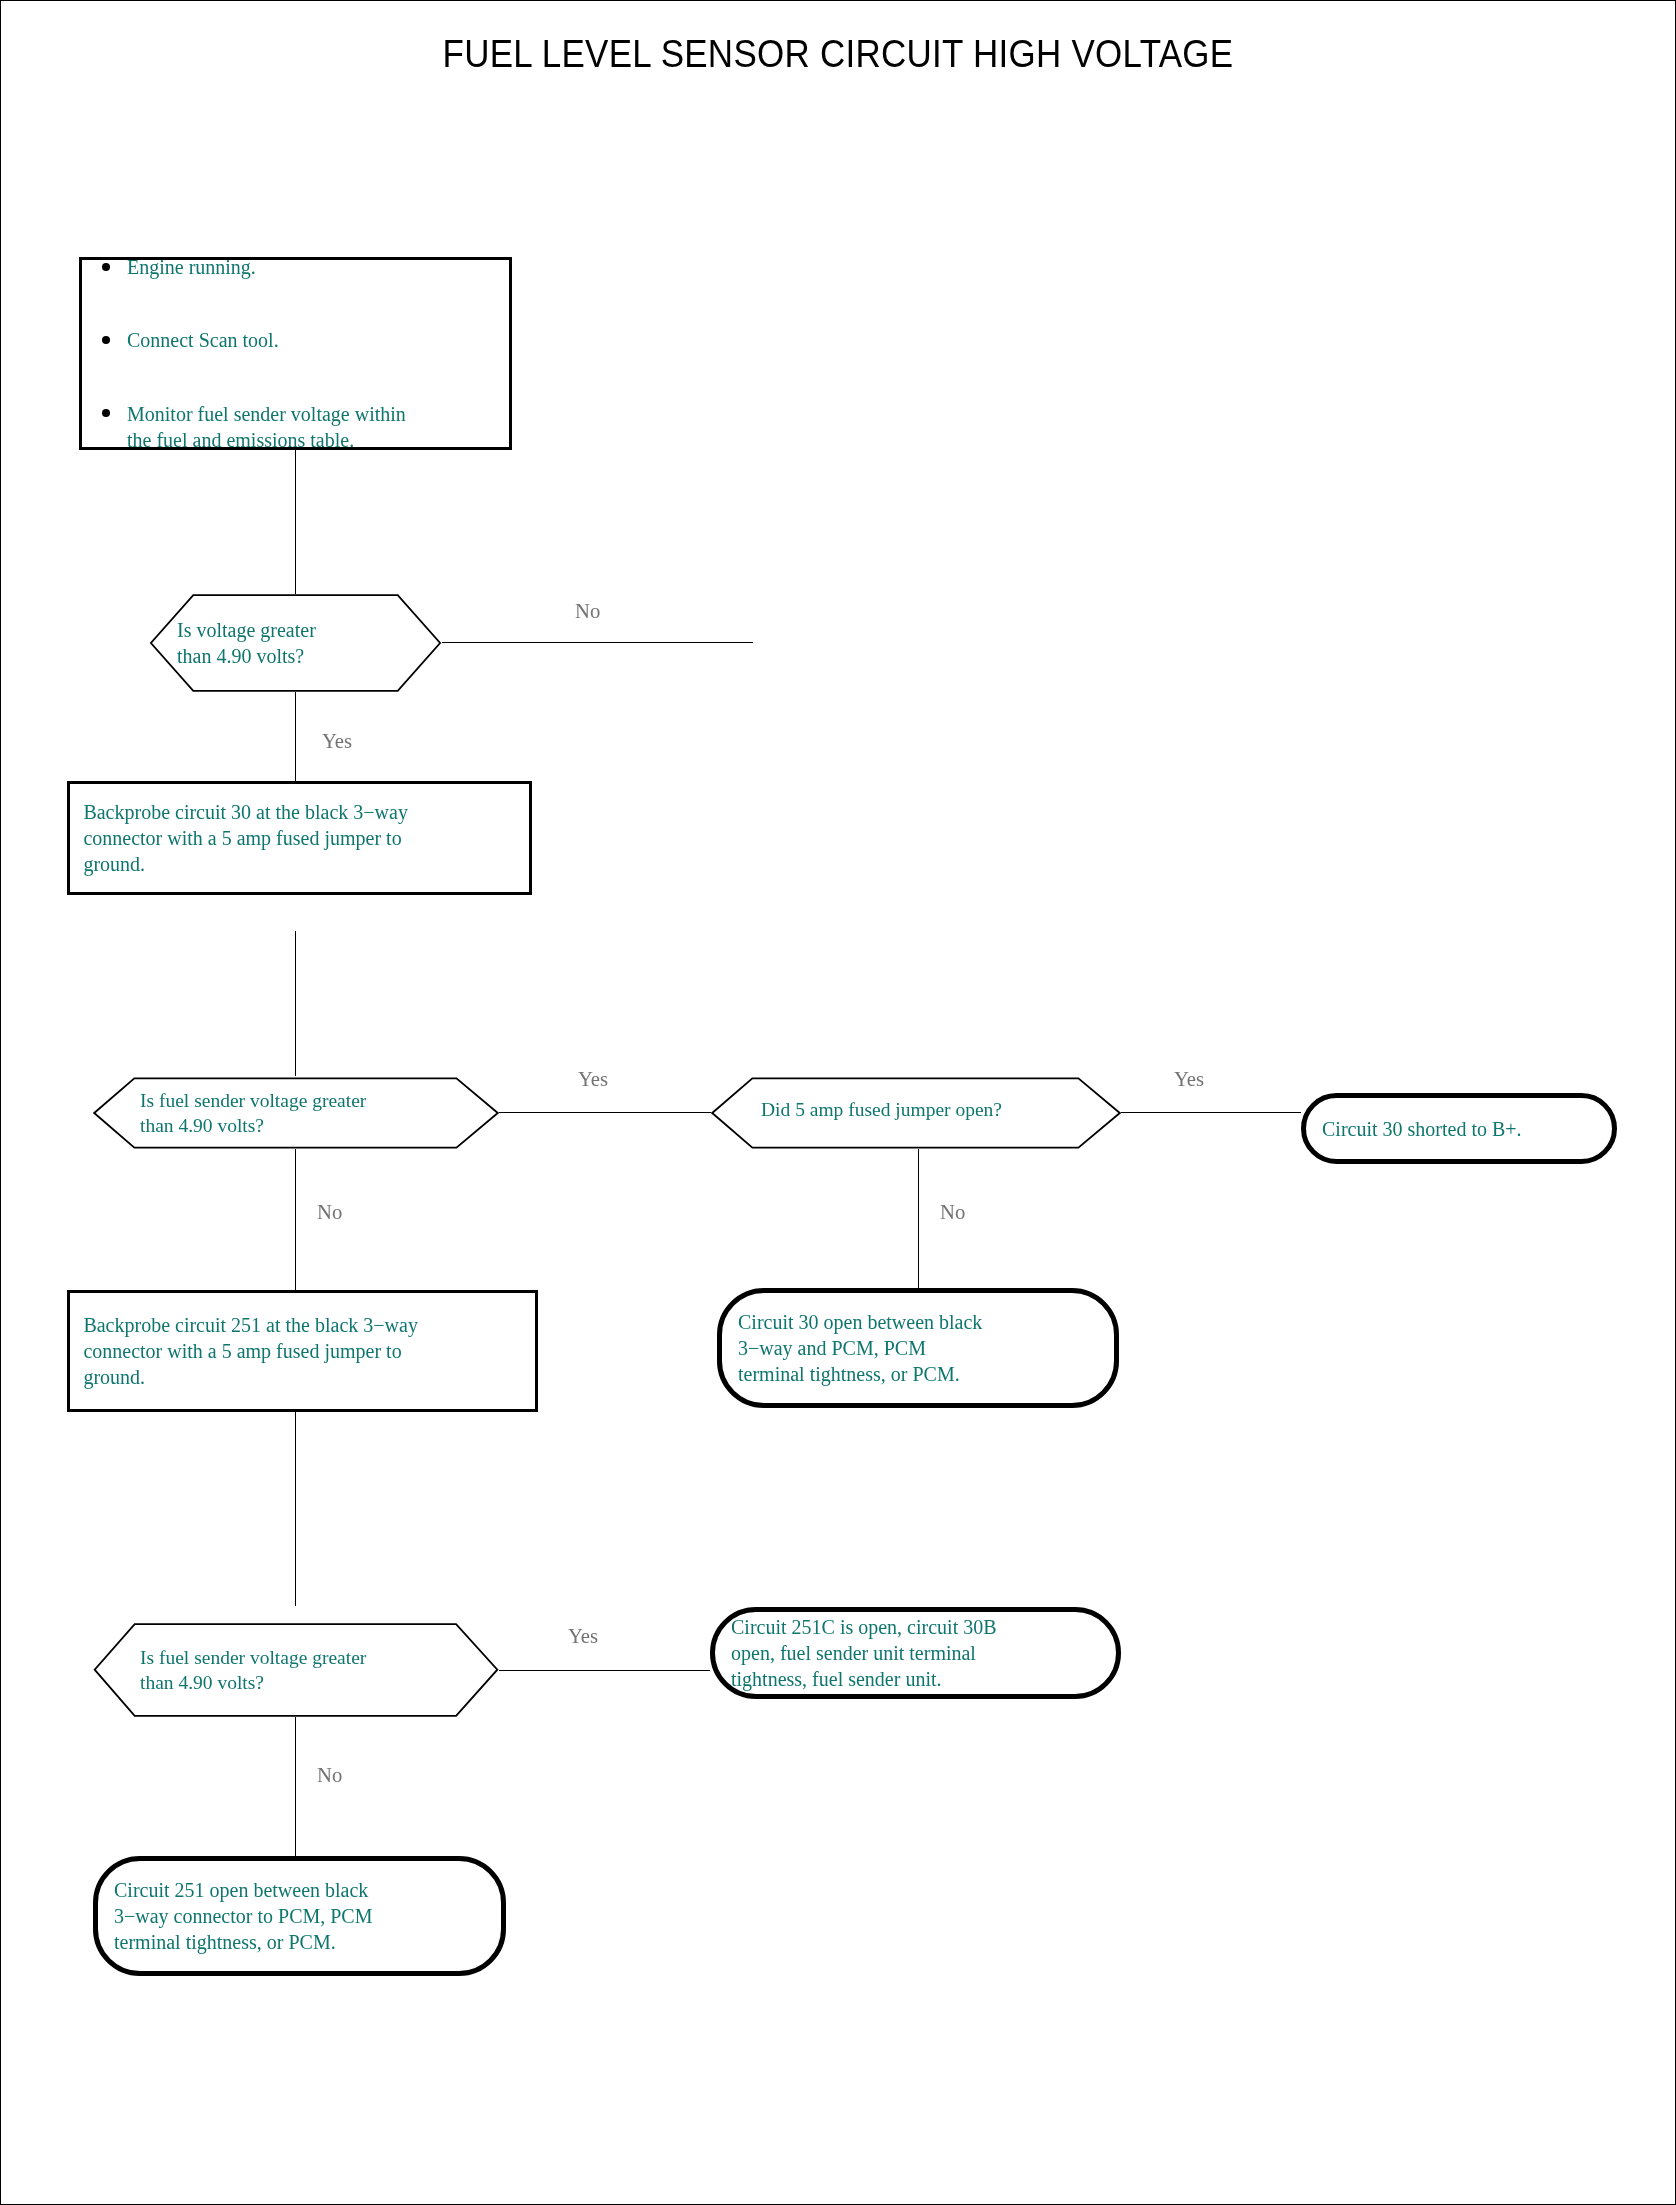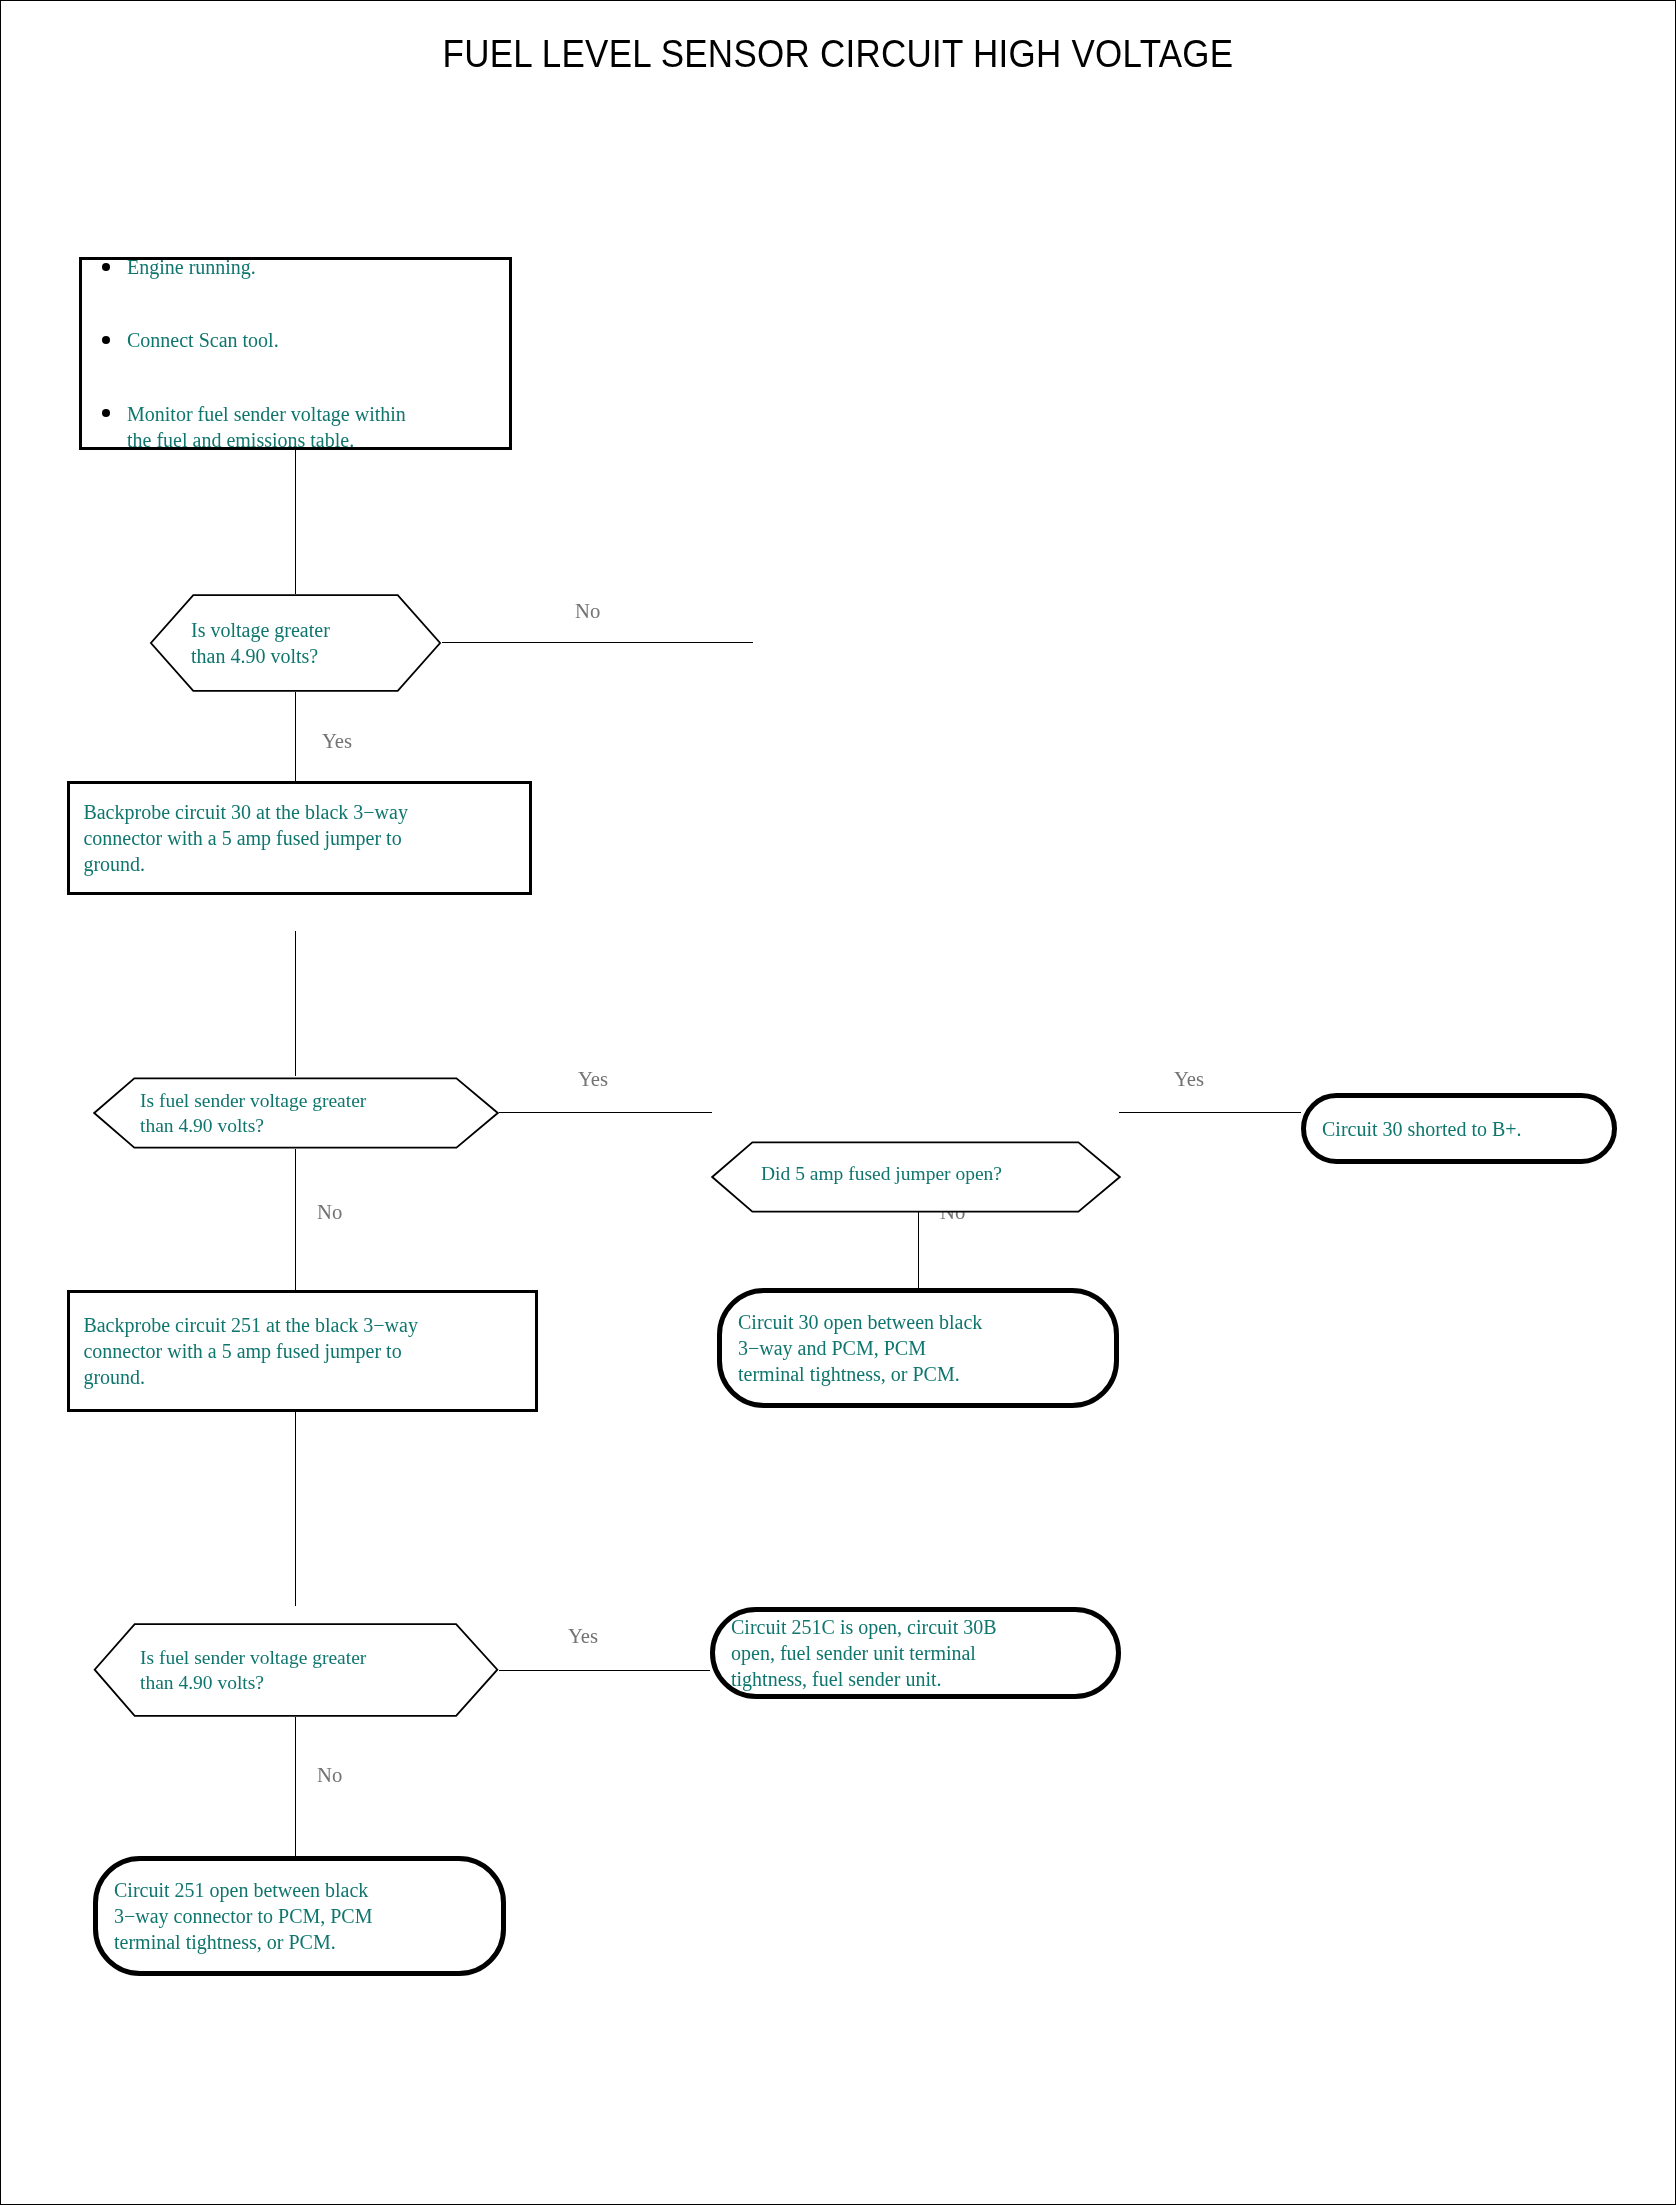--- a/index.html
+++ b/index.html
@@ -143,40 +143,40 @@
       <li><span class="dot"></span><span>Connect Scan tool.</span></li>
       <li><span class="dot"></span><span class="txt">Monitor fuel sender voltage within
 the fuel and emissions table.</span></li>
     </ul>
   </div>
 
   <div class="decision" style="left:148px;top:593px;width:293px;height:98px;">
     <svg class="hexsvg" width="293" height="98" viewBox="0 0 482 162">
       <polygon points="72,2 410,2 480,81 410,160 72,160 2,81" fill="#ffffff" stroke="#000000" stroke-width="3"></polygon>
     </svg>
-    <div class="body txt" style="margin-left:42px;">Is voltage greater
+    <div class="body txt" style="margin-left:28px;">Is voltage greater
 than 4.90 volts?</div>
   </div>
 
 
   <div class="process" style="left:66px;top:780px;width:465px;height:114px;">
     <div class="body txt">Backprobe circuit 30 at the black 3−way
 connector with a 5 amp fused jumper to
 ground.</div>
   </div>
 
   <div class="decision" style="left:92px;top:1076px;width:406px;height:72px;">
     <svg class="hexsvg" width="406" height="72" viewBox="0 0 668 118">
       <polygon points="68,2 598,2 666,59 598,116 68,116 2,59" fill="#ffffff" stroke="#000000" stroke-width="3"></polygon>
     </svg>
     <div class="body txt" style="margin-left:47px;font-size:19.5px;">Is fuel sender voltage greater
 than 4.90 volts?</div>
   </div>
 
-  <div class="decision" style="left:710px;top:1140px;width:410px;height:66px;">
+  <div class="decision" style="left:710px;top:1076px;width:410px;height:66px;">
     <svg class="hexsvg" width="410" height="72" viewBox="0 0 674 118">
       <polygon points="68,2 604,2 672,59 604,116 68,116 2,59" fill="#ffffff" stroke="#000000" stroke-width="3"></polygon>
     </svg>
     <div class="body txt" style="margin-left:50px;font-size:19.5px;">Did 5 amp fused jumper open?</div>
   </div>
 
   <div class="terminal" style="left:1300px;top:1092px;width:316px;height:71px;border-radius:38px;">
     <div class="body txt">Circuit 30 shorted to B+.</div>
   </div>
 

